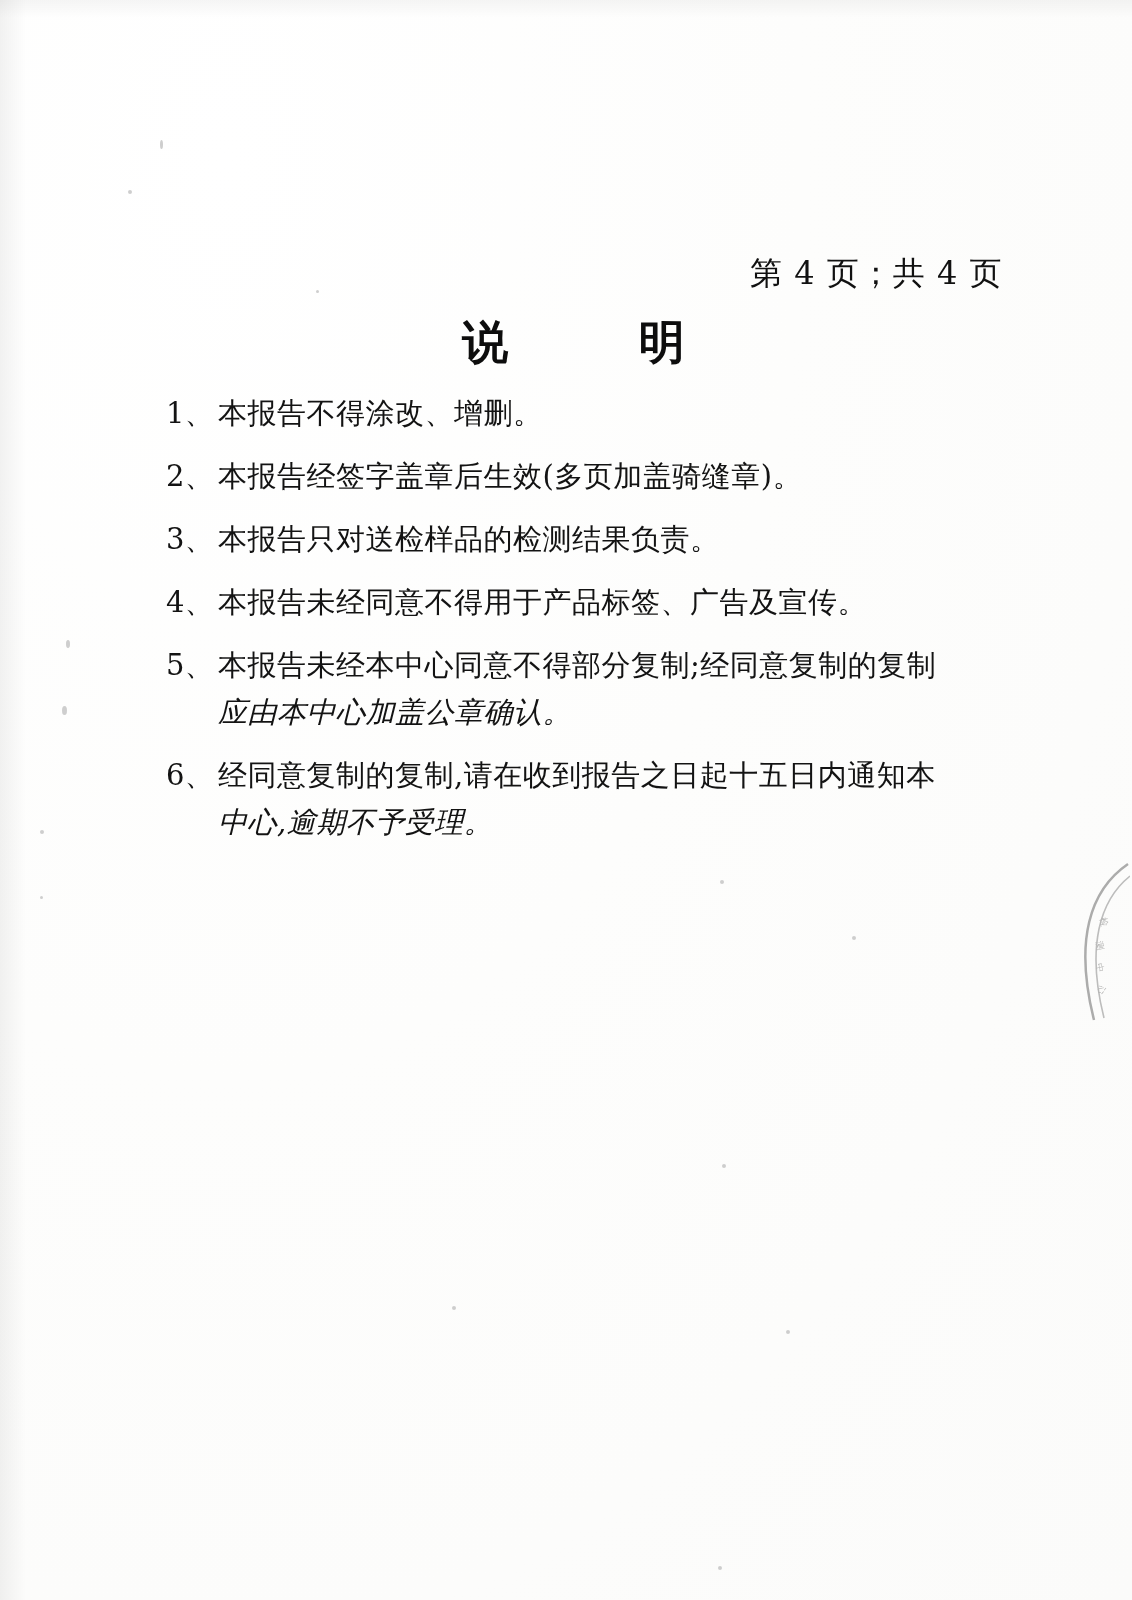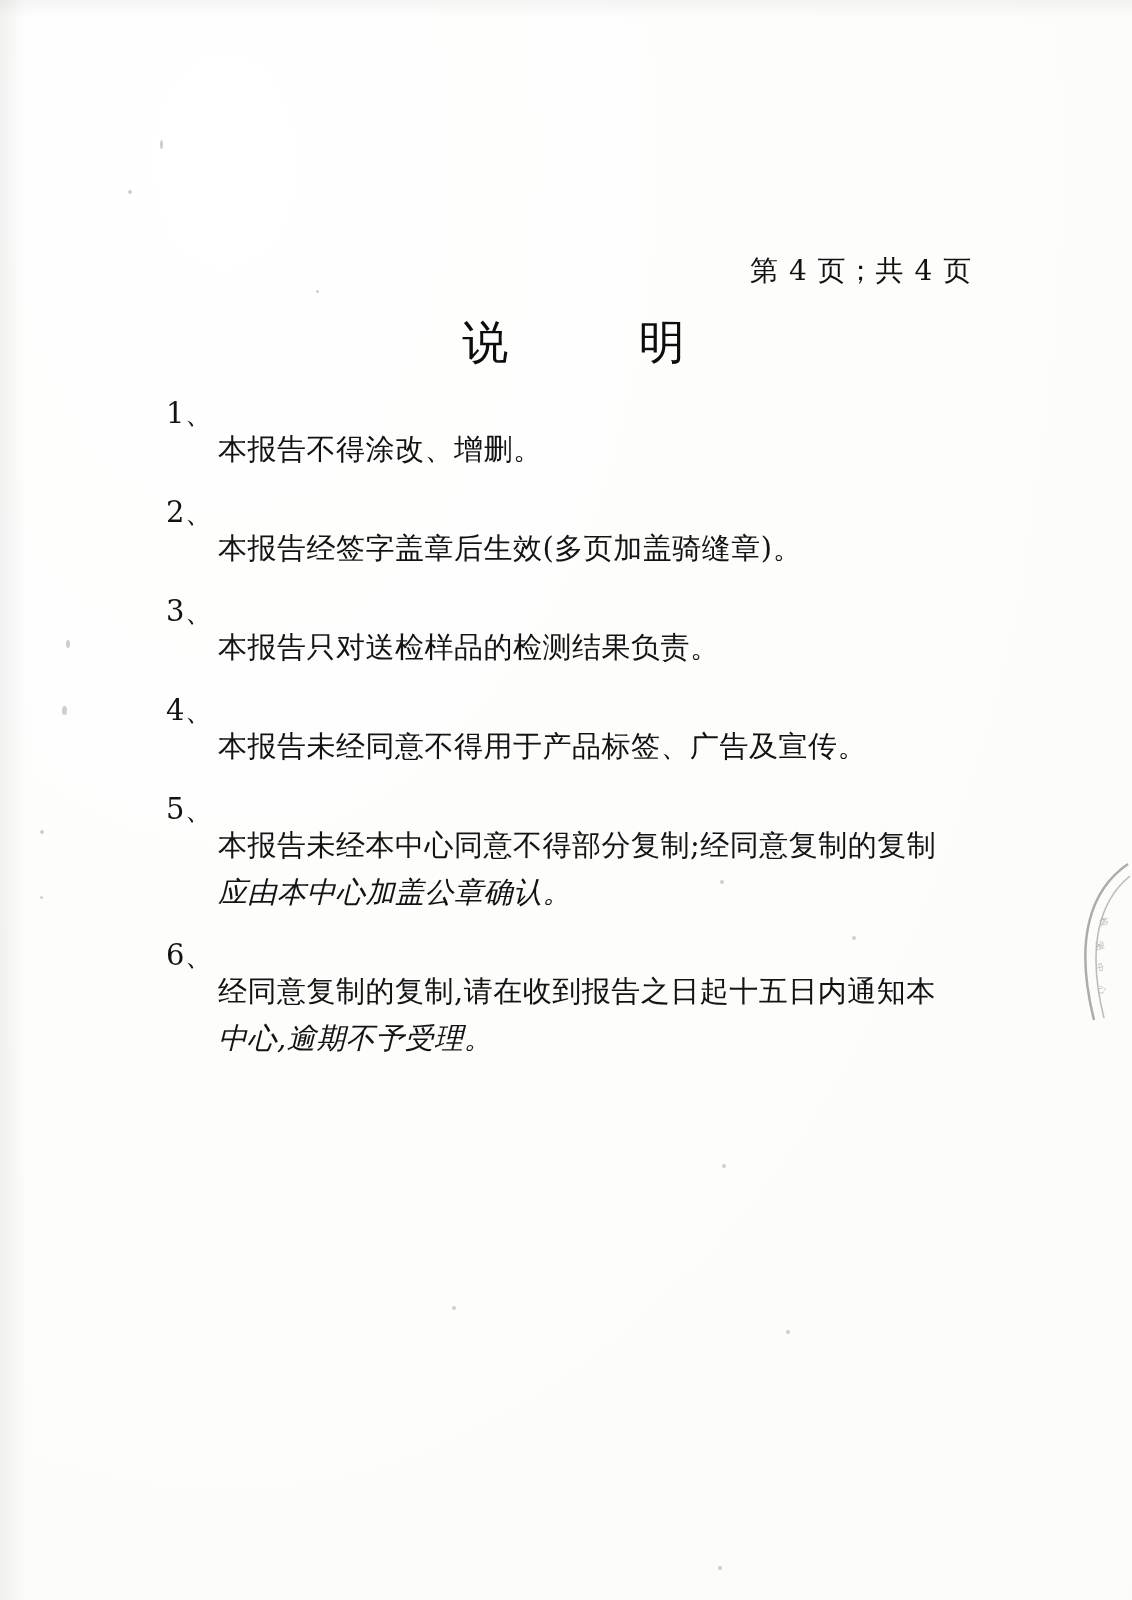--- a/index.html
+++ b/index.html
@@ -21,33 +21,33 @@
     position: absolute;
     inset: 0;
     background:
       radial-gradient(ellipse at 20% 10%, #ffffff 0%, #fdfdfc 45%, #fbfbfa 100%);
   }
 
   .page-number {
     position: absolute;
     top: 252px;
     left: 750px;
-    font-size: 28px;
+    font-size: 32px;
     letter-spacing: 1px;
     white-space: nowrap;
     color: #111;
   }
 
   .doc-title {
     position: absolute;
     top: 312px;
     left: 440px;
     width: 280px;
     font-size: 46px;
-    font-weight: 400;
+    font-weight: 700;
     letter-spacing: 0.28em;
     text-align: center;
     color: #0d0d0d;
   }
 
   .clause-list {
     position: absolute;
     top: 390px;
     left: 166px;
     width: 800px;
@@ -65,21 +65,20 @@
   .clause-num {
     flex: 0 0 auto;
     width: 52px;
     text-align: left;
     white-space: nowrap;
   }
 
   .clause-text {
     flex: 1 1 auto;
     letter-spacing: 0.5px;
-    margin-top: 36px;
   }
 
   .clause-text .cont {
     display: block;
     text-indent: 0;
     font-style: italic;
   }
 
   
   .speck {

